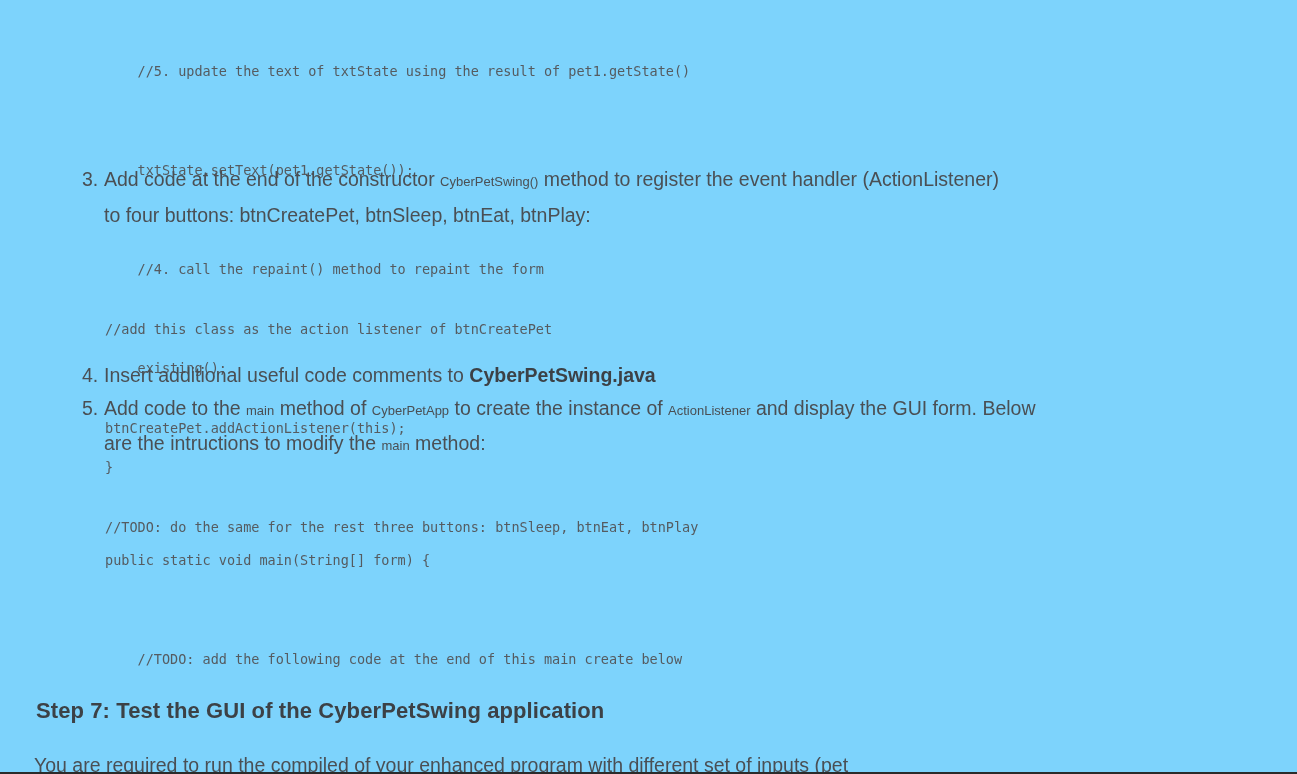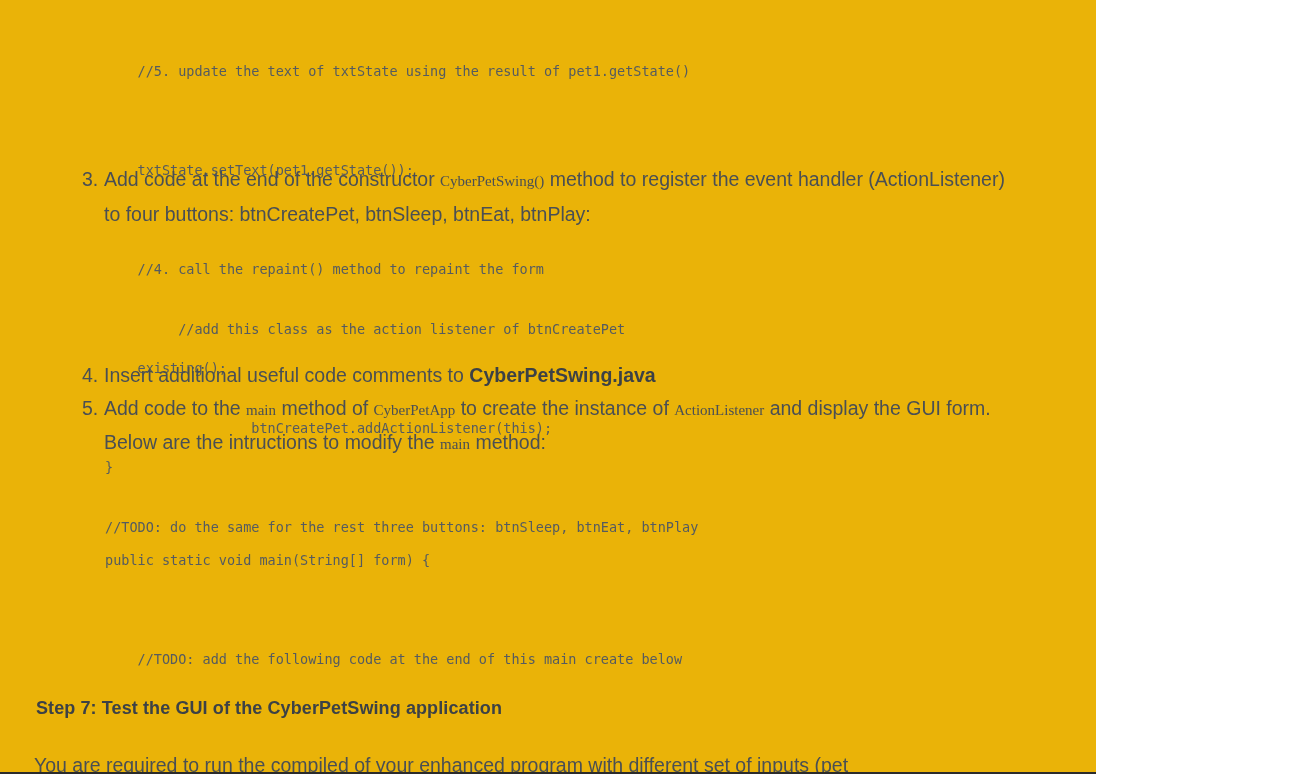--- a/index.html
+++ b/index.html
@@ -14,23 +14,23 @@
     position: relative;
     font-family: "Liberation Sans", sans-serif;
     color: #4a4f54;
     -webkit-font-smoothing: antialiased;
   }
 
   .page {
     position: absolute;
     left: 0;
     top: 0;
-    width: 1096px;
+    width: 1297px;
     height: 774px;
-    background: #eab308;
+    background: #7dd3fc;
     box-sizing: border-box;
     border-bottom: 2px solid #2b2b2b;
     overflow: hidden;
   }
 
   
   .code-block {
     font-family: "DejaVu Sans Mono", "Liberation Mono", monospace;
     font-size: 13.5px;
     color: #555b60;
@@ -71,54 +71,53 @@
     text-align: left;
     font-size: 19.5px;
     line-height: 32.5px;
   }
   .list-body {
     flex: 1 1 auto;
     font-size: 19.5px;
     line-height: 32.5px;
   }
   code.inline {
-    font-family: Liberation Serif, serif;
-    font-size: 15px;
+    font-family: Liberation Sans, sans-serif;
+    font-size: 13px;
     color: #4a4f54;
     letter-spacing: 0px;
   }
   b.strong {
     font-weight: bold;
     color: #3c4146;
     text-align: center;
   }
 
   #list-item-3 { position: absolute; left: 0px; top: 0px; width: 930px; }
 
   #olist-3 { top: 163px; }
   #olist-45 { top: 359px; }
 
   #code-block-2 {
     position: absolute;
     left: 105px;
     top: 247px;
-    text-align: center;
   }
   #code-block-3 {
     position: absolute;
     left: 105px;
     top: 478px;
   }
 
   
   .section-heading {
     position: absolute;
     left: 36px;
     top: 698px;
-    font-size: 18px;
+    font-size: 22px;
     font-weight: bold;
     color: #3c4146;
     letter-spacing: 0.1px;
   }
   .body-para {
     position: absolute;
     left: 34px;
     top: 749px;
     width: 1020px;
     font-size: 19.5px;

